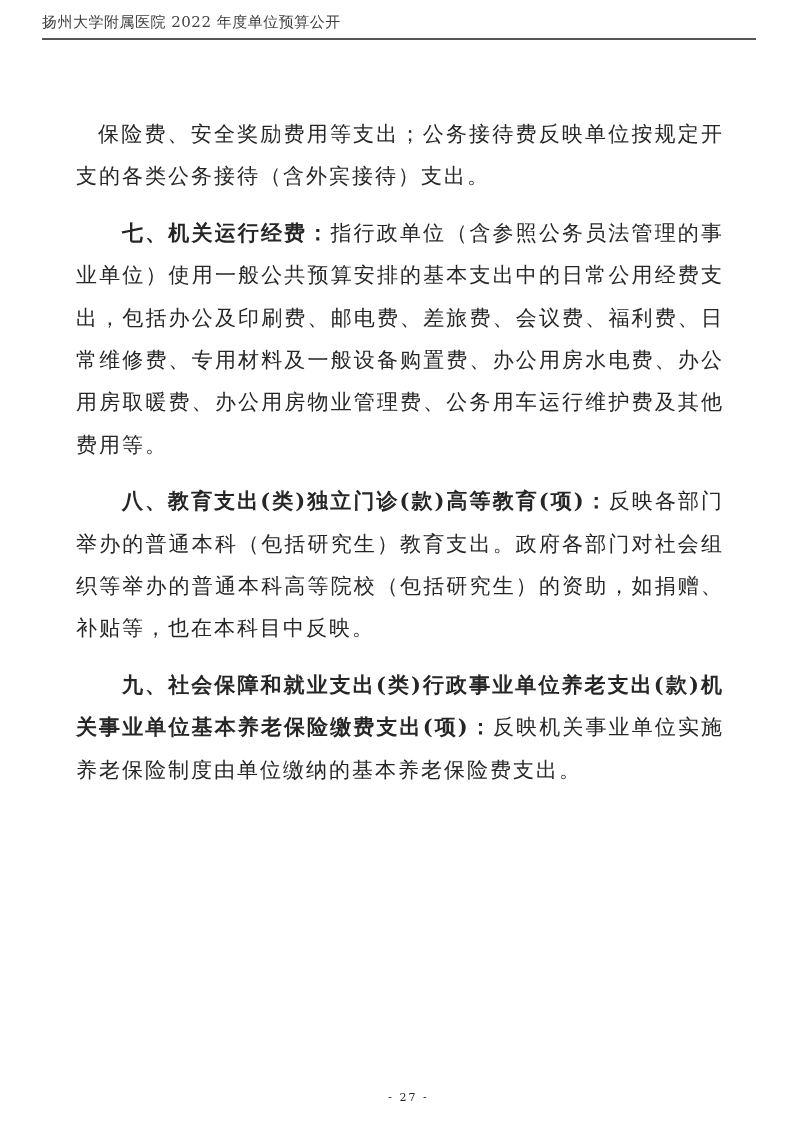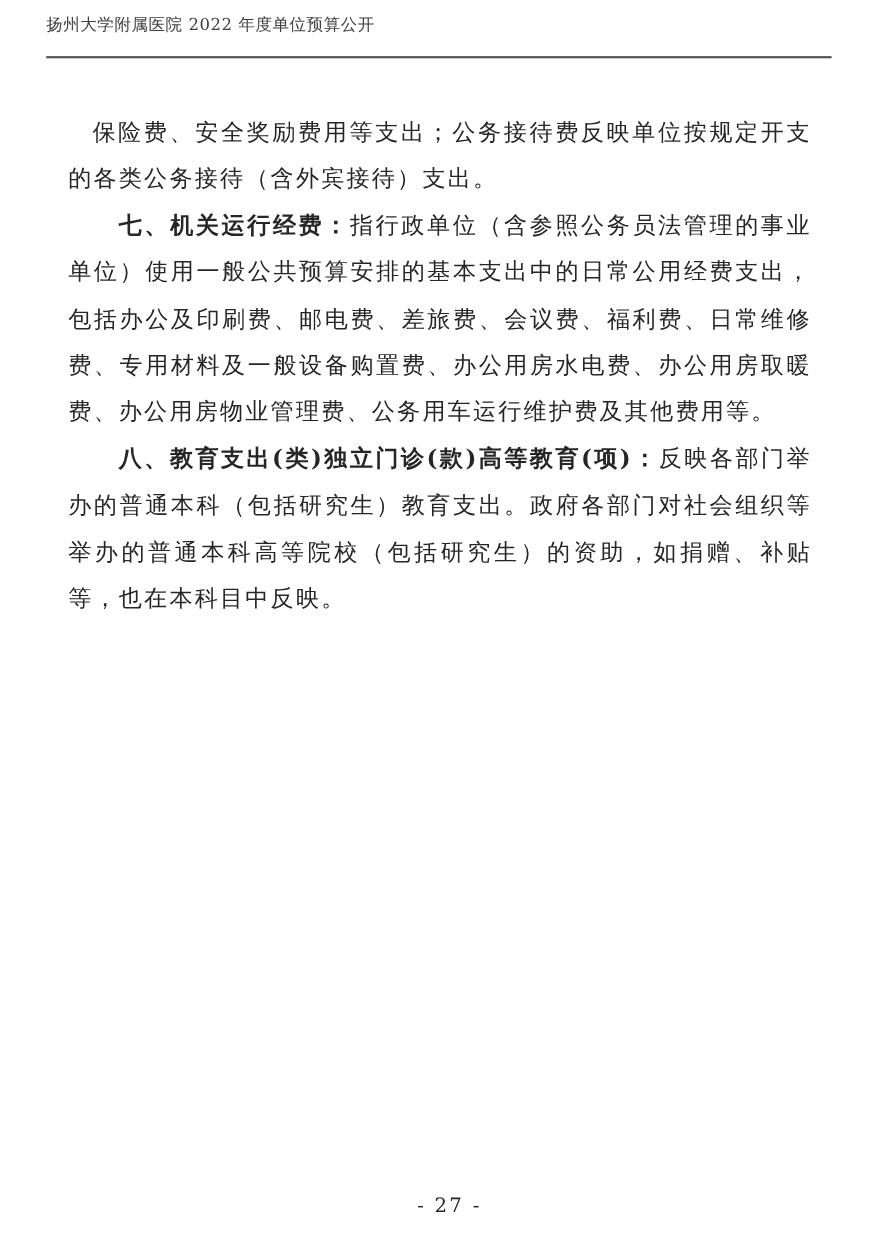--- a/index.html
+++ b/index.html
@@ -9,70 +9,71 @@
     position: relative;
     background: var(--bg, #ffffff);
     font-family: "DejaVu Serif", "Liberation Serif", serif;
     overflow: hidden;
   }
   .page-header {
     position: absolute;
     top: 12px;
     left: 42px;
     right: 44px;
-    padding-bottom: 19px;
+    padding-bottom: 6px;
     border-bottom: 2px solid var(--rule, #555555);
   }
   .header-title {
     font-size: 15px;
     line-height: 20px;
     color: var(--header-text, #404040);
     letter-spacing: 0.5px;
   }
   .doc-body {
     position: absolute;
     top: 99px;
     left: 62px;
     right: 62px;
     font-size: 21px;
     line-height: 42.4px;
     color: var(--text, #262626);
     text-align: justify;
     text-justify: inter-character;
   }
   .para {
-    margin: 0;
+    margin: 14px;
     letter-spacing: 2px;
     word-break: break-all;
   }
   .para.indent-1 { text-indent: 22px; }
   .para.indent-2 { text-indent: 46px; }
   .para .lead { font-weight: bold; }
   .page-footer {
     position: absolute;
     top: 1086px;
     left: 0;
     right: 0;
     text-align: center;
   }
   .page-number {
-    font-size: 18px;
+    font-size: 11px;
     color: var(--text, #262626);
     letter-spacing: 2px;
     margin-left: 17px;
   }
 </style>
 </head>
 <body style="--bg: #ffffff; --text: #262626; --header-text: #404040; --rule: #555555;">
 
 <div class="page-header">
   <div class="header-title">扬州大学附属医院 2022 年度单位预算公开</div>
 </div>
 
 <div class="doc-body" id="doc-body">
     <p class="para indent-1"><span>保险费、安全奖励费用等支出；公务接待费反映单位按规定开支的各类公务接待（含外宾接待）支出。</span></p>
     <p class="para indent-2"><span class="lead">七、机关运行经费：</span><span>指行政单位（含参照公务员法管理的事业单位）使用一般公共预算安排的基本支出中的日常公用经费支出，包括办公及印刷费、邮电费、差旅费、会议费、福利费、日常维修费、专用材料及一般设备购置费、办公用房水电费、办公用房取暖费、办公用房物业管理费、公务用车运行维护费及其他费用等。</span></p>
     <p class="para indent-2"><span class="lead">八、教育支出(类)独立门诊(款)高等教育(项)：</span><span>反映各部门举办的普通本科（包括研究生）教育支出。政府各部门对社会组织等举办的普通本科高等院校（包括研究生）的资助，如捐赠、补贴等，也在本科目中反映。</span></p>
+    <p class="para indent-2"><span class="lead">九、社会保障和就业支出(类)行政事业单位养老支出(款)机关事业单位基本养老保险缴费支出(项)：</span><span>反映机关事业单位实施养老保险制度由单位缴纳的基本养老保险费支出。</span></p>
   </div>
 
 <div class="page-footer">
   <span class="page-number">- 27 -</span>
 </div>
 
 </body></html>

